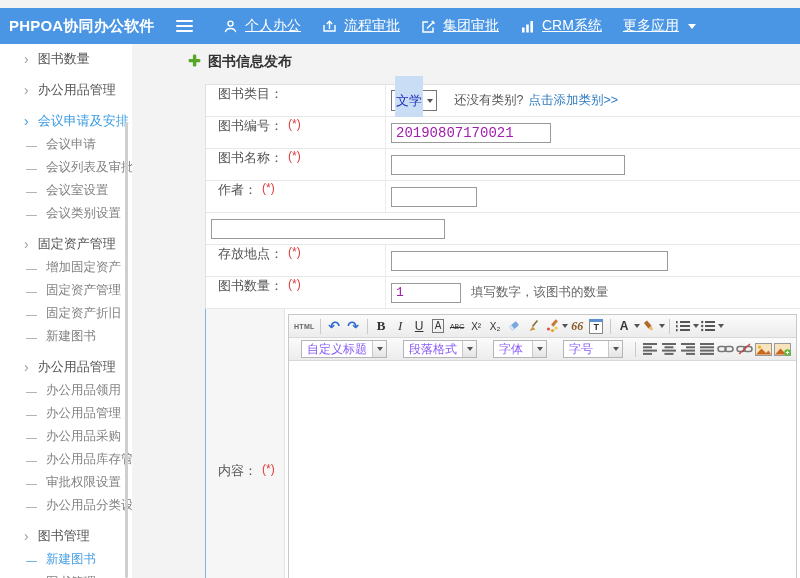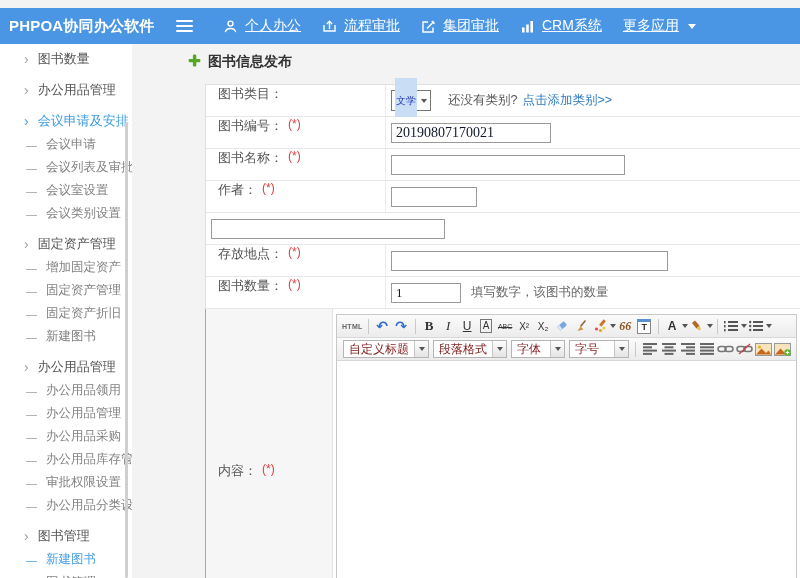--- a/index.html
+++ b/index.html
@@ -29,27 +29,27 @@
 
   
   .content { position:absolute; left:132px; top:36px; right:0; bottom:0; background:#f3f3f3; overflow:hidden; }
   .page-title { position:absolute; left:56px; top:17px; display:flex; align-items:center; gap:7px; font-size:14px; font-weight:bold; color:#333; }
 
   .form-table { position:absolute; left:73px; top:48px; right:0; bottom:0; background:#fff; border-top:1px solid #e0e0e0; display:flex; flex-direction:column; }
   .frow { display:flex; align-items:stretch; height:32px; border-bottom:1px solid #e7e7e7; border-left:1px solid #e0e0e0; background:#fff; color:#555; }
   .flabel { width:180px; padding-left:12px; border-right:1px solid #ececec; display:flex; align-items:flex-start; gap:5px; }
   .req { color:#e23b3b; font-size:12px; }
   .fvalue { flex:1; display:flex; align-items:center; padding-left:5px; gap:10px; }
-  .tinput { height:20px; border:1px solid #9a9a9a; font-size:13px; padding:0 4px; font-family:Liberation Serif, serif; color:#0f172a; background:#fff; }
+  .tinput { height:20px; border:1px solid #9a9a9a; font-size:13px; padding:0 4px; font-family:Liberation Mono, monospace; color:#a21caf; background:#fff; }
   .hint { color:#666; font-size:12.5px; }
   .q-text { color:#555; font-size:12.5px; margin-left:7px; }
   .add-link { color:#2e7bc0; font-size:12.5px; text-decoration:none; cursor:pointer; }
 
   .cat-select { display:inline-flex; align-items:center; border:1px solid #767676; height:21px; background:#fff; padding:1px 3px; gap:4px; cursor:pointer; }
-  .cat-select .val { background:#c9def5; color:#2233bb; font-size:10px; padding:16px 1px; }
+  .cat-select .val { background:#c9def5; color:#2233bb; font-size:13px; padding:16px 1px; }
   .caret-d { width:0; height:0; border-left:3.5px solid transparent; border-right:3.5px solid transparent; border-top:4.5px solid #555; }
 
   .fsection { height:27px; line-height:26px; background:#ebebeb; border-bottom:1px solid #dcdcdc; border-left:1px solid #d6d6d6; padding-left:12px; color:#444; }
 
   .frow-content { flex:1; display:flex; border-left:1px solid #7fb2dd; background:#fff; min-height:0; }
   .clabel { width:180px; border-right:1px solid #e3e3e3; background:#f6f6f6; position:relative; }
   .clabel .inner { position:absolute; top:153px; left:12px; display:flex; gap:5px; color:#555; }
   .ceditor { flex:1; padding:5px 3px 0 3px; }
 
   
@@ -62,21 +62,21 @@
   .g-undo,.g-redo { color:#2f6bd0; font-size:14px; font-weight:bold; }
   .g-b { font-weight:bold; font-family:"Liberation Serif",serif; font-size:13px; }
   .g-i { font-style:italic; font-family:"Liberation Serif",serif; font-size:13px; }
   .g-u { text-decoration:underline; font-size:12px; }
   .g-abox { border:1px solid #777; font-size:10px; padding:0 2px; line-height:12px; }
   .g-strike { font-size:7px; text-decoration:line-through; }
   .g-sup,.g-sub { font-size:10px; }
   .g-quote { color:#8d5a28; font-weight:bold; font-style:italic; font-family:"Liberation Serif",serif; font-size:12px; }
   .g-pastet { border:1px solid #888; border-top:3px solid #5b8fd4; font-size:9px; padding:0 3px; line-height:11px; font-weight:bold; background:#fff; }
   .g-fontA { font-size:12px; font-weight:bold; }
-  .tsel { display:flex; align-items:stretch; border:1px solid #b5b5b5; background:#fff; height:18px; margin:0 2px; font-size:12px; color:#7f1d1d; cursor:pointer; flex:none; }
+  .tsel { display:flex; align-items:stretch; border:1px solid #b5b5b5; background:#fff; height:18px; margin:0 8px; font-size:12px; color:#8b5cf6; cursor:pointer; flex:none; }
   .tsel .txt { padding:0 5px; display:flex; align-items:center; white-space:nowrap; }
   .tsel .dd { width:14px; border-left:1px solid #c8c8c8; display:flex; align-items:center; justify-content:center; background:linear-gradient(#fdfdfd,#e4e4e4); }
 </style>
 </head>
 <body>
 
 <div class="topbar">
   <div class="logo">PHPOA协同办公软件</div>
   <div class="hamburger">
       <i></i>

